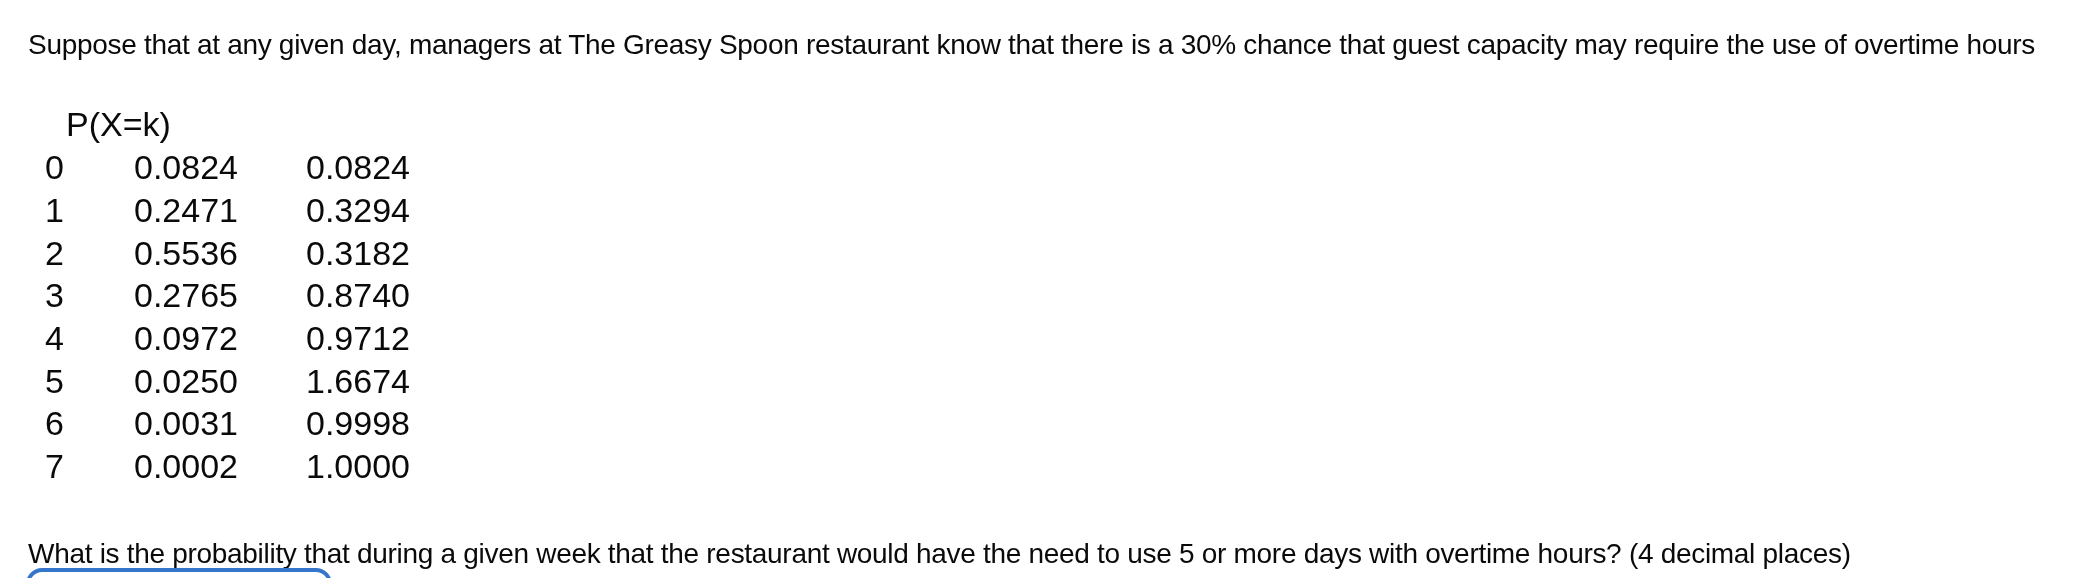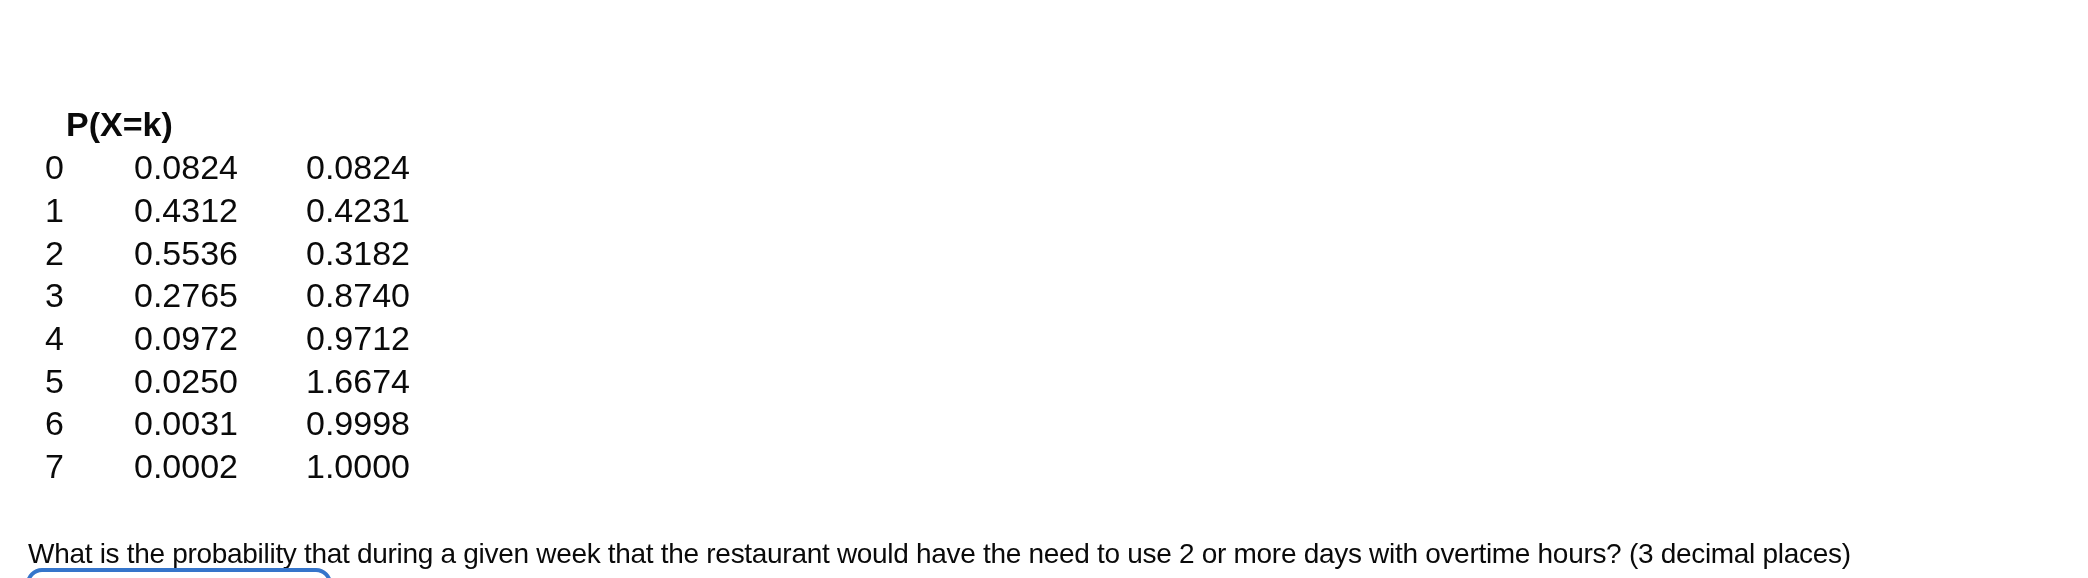--- a/index.html
+++ b/index.html
@@ -25,21 +25,21 @@
   
   .tbl-head{
     position:absolute;
     left:0;
     top:104px;
     width:100%;
     height:40px;
     font-size:34px;
     line-height:40px;
   }
-  .h-pmf{position:absolute;left:66px;white-space:pre;font-weight:bold;}
+  .h-pmf{position:absolute;left:66px;white-space:pre;}
   .h-cdf{position:absolute;left:240px;white-space:pre;}
   .tbl-rows{
     position:absolute;
     left:0;
     top:146px;
     width:520px;
   }
   .trow{position:relative;height:42.7px;}
   .trow span{
     position:absolute;
@@ -79,36 +79,37 @@
     padding:0 14px;
     color:#0a0a0a;
   }
 </style>
 </head>
 <body>
 
 <div class="page">
 
   <div class="intro">
+    <span class="intro-line">Suppose that at any given day, managers at The Greasy Spoon restaurant know that there is a 30% chance that guest capacity may require the use of overtime hours</span>
   </div>
 
   <div>
     <div class="tbl-head">
       <span class="h-pmf">P(X=k)</span>
     </div>
     <div class="tbl-rows">
       <div class="trow">
         <span class="c-k">0</span>
         <span class="c-p">0.0824</span>
         <span class="c-c">0.0824</span>
       </div>
       <div class="trow">
         <span class="c-k">1</span>
-        <span class="c-p">0.4312</span>
-        <span class="c-c">0.4231</span>
+        <span class="c-p">0.2471</span>
+        <span class="c-c">0.3294</span>
       </div>
       <div class="trow">
         <span class="c-k">2</span>
         <span class="c-p">0.5536</span>
         <span class="c-c">0.3182</span>
       </div>
       <div class="trow">
         <span class="c-k">3</span>
         <span class="c-p">0.2765</span>
         <span class="c-c">0.8740</span>
@@ -129,17 +130,17 @@
         <span class="c-c">0.9998</span>
       </div>
       <div class="trow">
         <span class="c-k">7</span>
         <span class="c-p">0.0002</span>
         <span class="c-c">1.0000</span>
       </div>
     </div>
   </div>
 
-  <div class="question">What is the probability that during a given week that the restaurant would have the need to use 2 or more days with overtime hours? (3 decimal places)</div>
+  <div class="question">What is the probability that during a given week that the restaurant would have the need to use 5 or more days with overtime hours? (4 decimal places)</div>
 
   <input class="answer" type="text" aria-label="What is the probability that during a given week that the restaurant would have the need to use 2 or more days with overtime hours? (4 decimal places)" style="border-color: rgb(53, 117, 203);">
 
 </div>
 
 </body></html>

